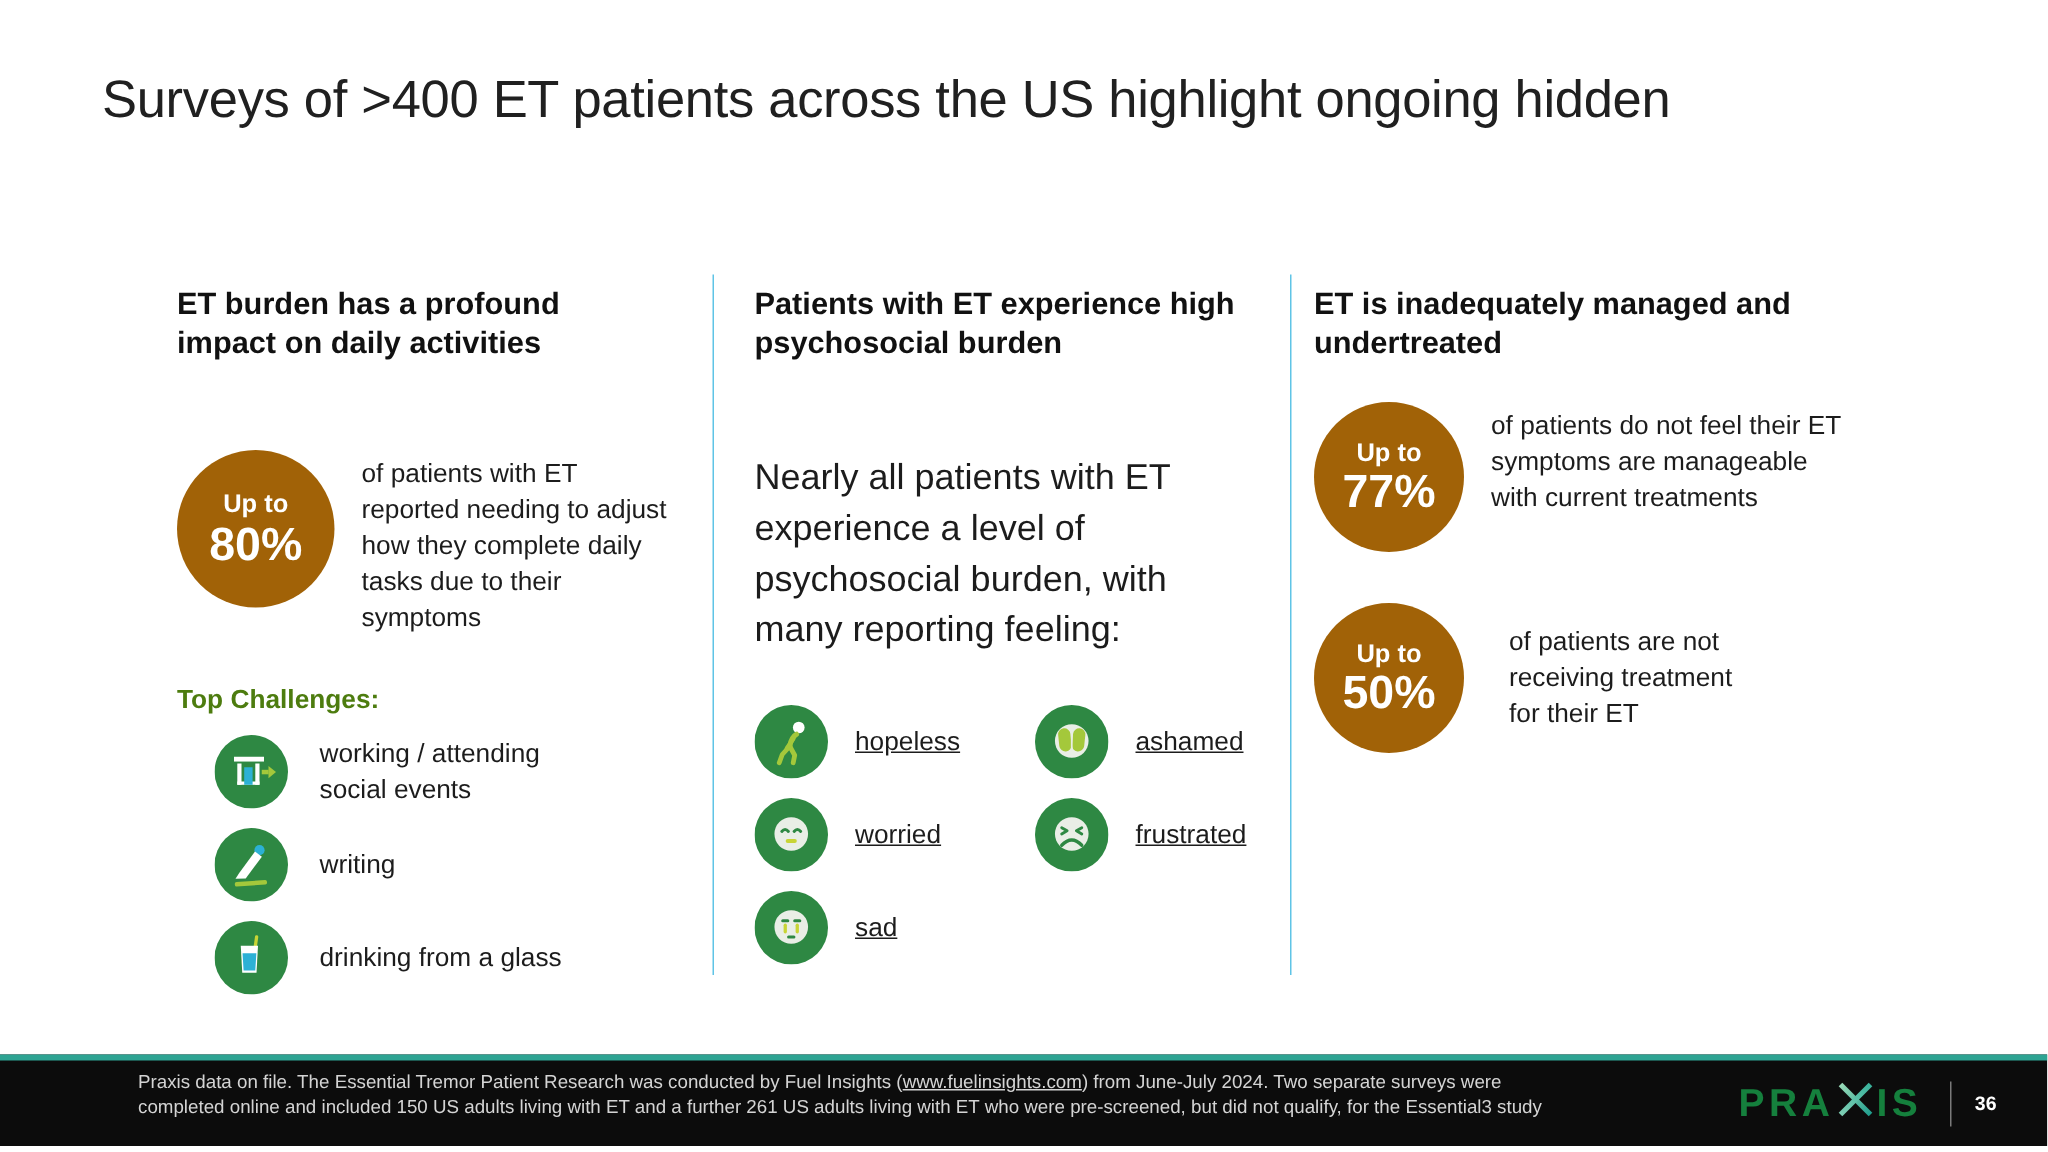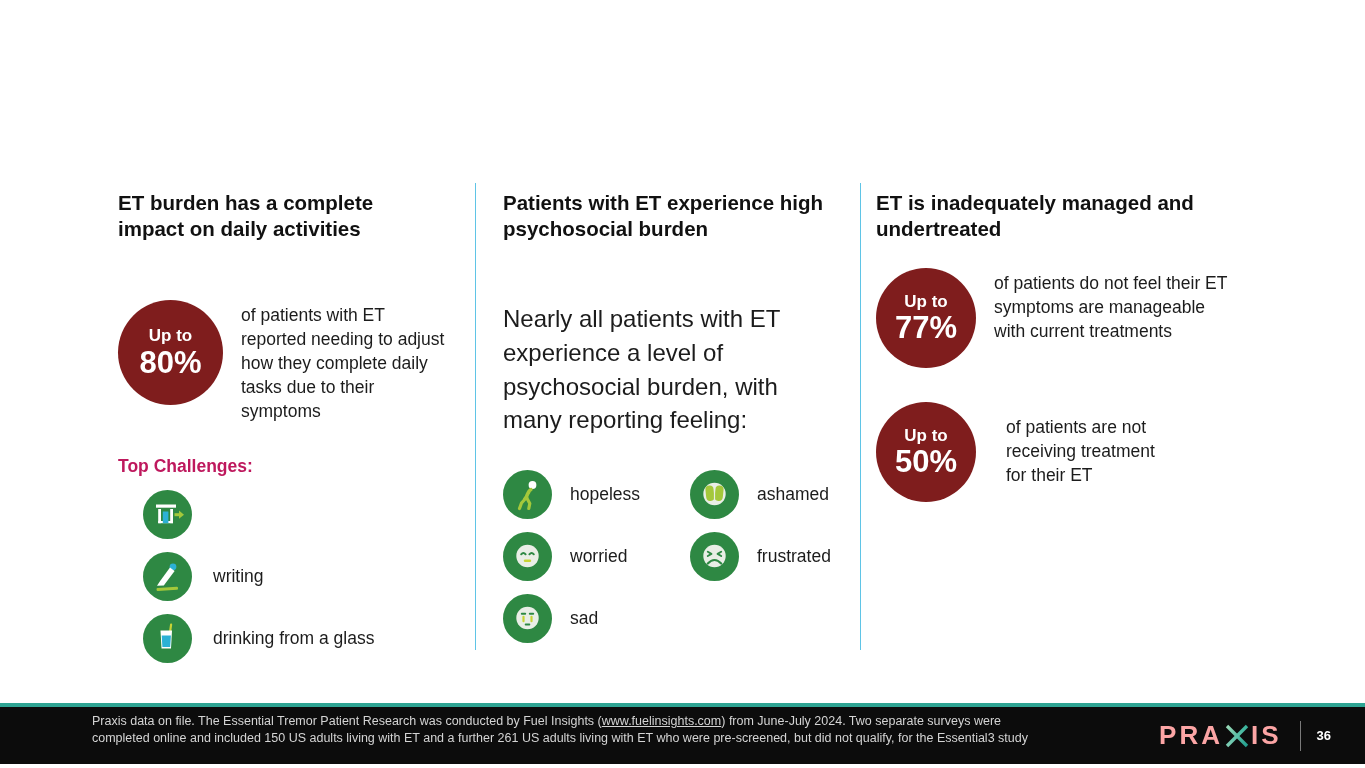--- a/index.html
+++ b/index.html
@@ -22,69 +22,70 @@
   .col-header { font-size:20.5px; font-weight:700; line-height:1.28; color:#111; }
   .col-1 .col-header { width:300px; }
   .col-2 .col-header { width:330px; }
   .col-3 .col-header { width:320px; }
   
   .stat-row { display:flex; align-items:flex-start; gap:18px; }
   .col-1 .stat-row { margin-top:58px; }
   .col-3 .stat-row-1 { margin-top:26px; }
   .col-3 .stat-row-2 { margin-top:34px; }
   .stat-circle { flex:0 0 auto; width:105px; height:105px; border-radius:50%;
-    background:#7f1d1d; color:#fff; display:flex; flex-direction:column;
+    background:#a16207; color:#fff; display:flex; flex-direction:column;
     align-items:center; justify-content:center; }
   .col-3 .stat-circle { width:100px; height:100px; }
   .stat-prefix { font-size:17px; font-weight:700; line-height:1.15; }
   .stat-value { font-size:31px; font-weight:700; line-height:1.1; }
   .stat-desc { font-size:17.5px; line-height:1.37; padding-top:4px; color:#1c1c1c; }
   .col-1 .stat-desc { width:206px; }
   .desc-77 { width:236px; }
   .desc-50 { width:176px; padding-top:14px; padding-left:12px; }
   
-  .challenges-heading { margin-top:32px; font-size:17.5px; font-weight:700; color:#be185d; }
+  .challenges-heading { margin-top:32px; font-size:17.5px; font-weight:700; color:#4d7c0f; }
   .challenge { display:flex; align-items:center; gap:21px; margin-left:25px; margin-top:13px; }
   .icon-circle { flex:0 0 auto; width:49px; height:49px; }
   .challenge-label { font-size:17.5px; line-height:1.35; white-space:nowrap; }
   .challenge-label.wrap2 { width:180px; white-space:normal; }
   
   .intro { margin-top:60px; width:340px; font-size:24px; line-height:1.4; }
   .feelings { display:flex; margin-top:33px; }
   .feel-col { display:flex; flex-direction:column; }
   .feel-col-left { width:187px; }
-  .feel-item { display:flex; align-items:center; gap:18px; margin-bottom:13px; }
+  .feel-item { display:flex; align-items:center; gap:18px; margin-bottom:13px;text-decoration:underline; }
   .feel-label { font-size:17.5px; white-space:nowrap; }
   
   .footer { position:absolute; left:0; bottom:4px; width:1365px; height:61px;
     background:#0c0c0c; border-top:4px solid #2ea493;padding-left:22px; }
   .footer-text { position:absolute; left:92px; top:6px; width:1080px;
     font-size:12.5px; line-height:1.38; color:#d4d4d4; }
   .footer-link { color:#d4d4d4; text-decoration:underline; cursor:pointer; }
   .footer-right { position:absolute; right:14px; top:0; height:57px;
     display:flex; align-items:center; }
-  .logo { display:flex; align-items:center; color:#fca5a5; font-weight:700;
+  .logo { display:flex; color:#15803d; font-weight:700;
     font-size:26px; letter-spacing:3px; }
   .logo .x-mark { margin:0 1px; }
   .page-divider { width:1px; height:30px; background:#7a7a7a; margin:0 16px 0 18px; }
   .page-number { font-size:13px; font-weight:700; color:#ffffff; margin-right:20px; }
 </style>
 </head>
 <body>
 
 <div class="slide">
 
   <div class="title">
+    <div>Surveys of &gt;400 ET patients across the US highlight ongoing hidden</div>
   </div>
 
   <div class="vdiv vdiv-1"></div>
   <div class="vdiv vdiv-2"></div>
 
   <div class="col col-1">
-    <div class="col-header">ET burden has a complete impact on daily activities</div>
+    <div class="col-header">ET burden has a profound impact on daily activities</div>
 
     <div class="stat-row">
       <div class="stat-circle">
         <span class="stat-prefix">Up to</span>
         <span class="stat-value">80%</span>
       </div>
       <div class="stat-desc">of patients with ET reported needing to adjust how they complete daily tasks due to their symptoms</div>
     </div>
 
     <div class="challenges-heading">Top Challenges:</div>
@@ -93,20 +94,21 @@
       <svg class="icon-circle" viewBox="0 0 49 49">
         <circle cx="24.5" cy="24.5" r="24.5" fill="#2e8843"></circle>
         <rect x="13" y="14.5" width="20" height="3.2" fill="#ffffff"></rect>
         <rect x="15.2" y="19" width="2.8" height="14.2" fill="#ffffff"></rect>
         <rect x="27.2" y="19" width="2.8" height="14.2" fill="#ffffff"></rect>
         <rect x="15.2" y="31" width="14.8" height="2.2" fill="#ffffff"></rect>
         <rect x="19.8" y="21.5" width="5.6" height="11.7" fill="#2cb1d5"></rect>
         <rect x="31.5" y="23.2" width="4.6" height="3" fill="#a4c83b"></rect>
         <polygon points="36,20.6 41,24.7 36,28.8" fill="#a4c83b"></polygon>
       </svg>
+      <div class="challenge-label wrap2">working / attending social events</div>
     </div>
 
     <div class="challenge">
       <svg class="icon-circle" viewBox="0 0 49 49">
         <circle cx="24.5" cy="24.5" r="24.5" fill="#2e8843"></circle>
         <rect x="13.5" y="35.4" width="21.5" height="3" rx="1.2" fill="#a4c83b" transform="rotate(-4 24 36.5)"></rect>
         <circle cx="30" cy="14.8" r="3.4" fill="#2cb1d5"></circle>
         <path d="M14 33.8 L16.6 29.8 L27 15.6 L31.6 19.1 L20.8 33.6 Z" fill="#ffffff"></path>
       </svg>
       <div class="challenge-label">writing</div>

